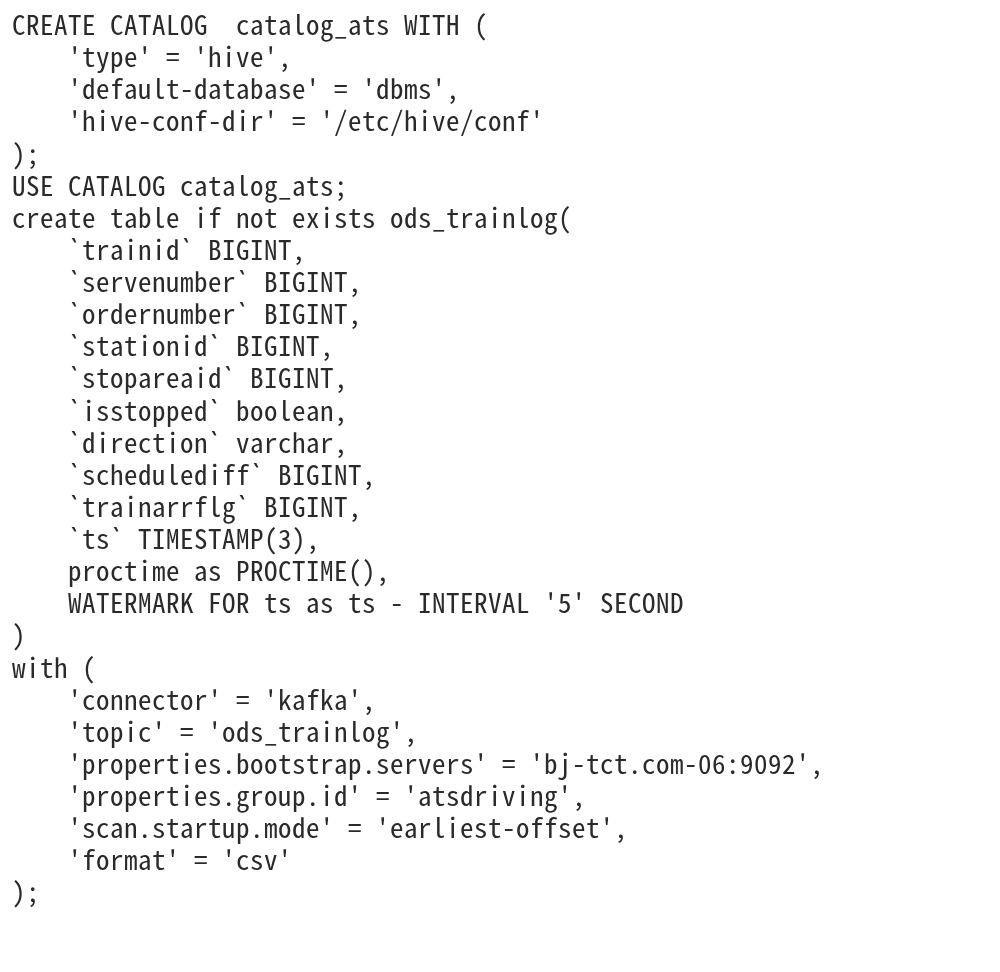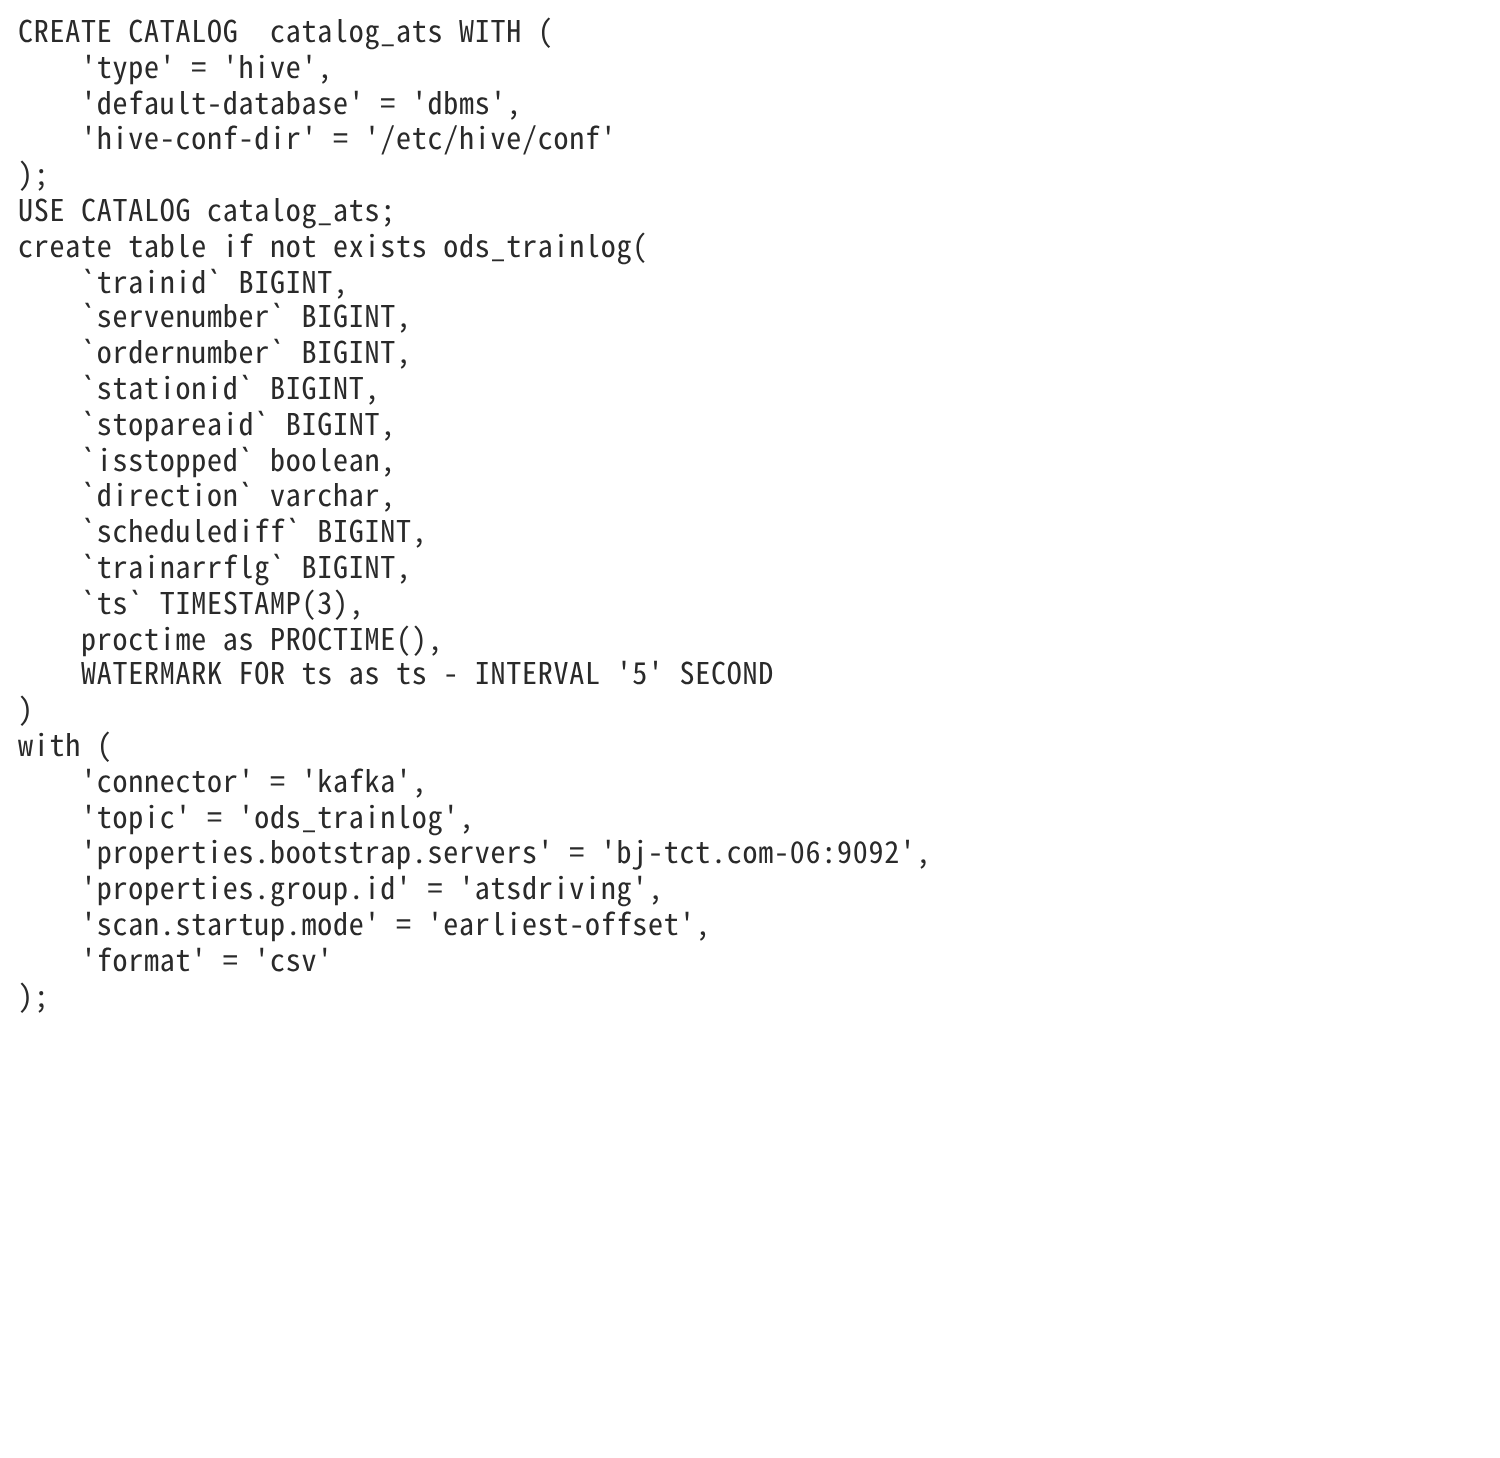--- a/index.html
+++ b/index.html
@@ -7,21 +7,21 @@
     padding: 0;
     background: #ffffff;
     width: 1000px;
     height: 972px;
     overflow: hidden;
   }
   pre.code {
     margin: 0;
     padding: 8px 12px;
     font-family: "Noto Sans Mono CJK SC", "Microsoft YaHei Mono", "SimSun", "Courier New", monospace;
-    font-size: 20px;
+    font-size: 27px;
     line-height: 1.19;
     letter-spacing: 0.5px;
     white-space: pre;
     color: #2a2a2a;
   }
 </style>
 </head>
 <body>
 
 <pre class="code">CREATE CATALOG  catalog_ats WITH (

